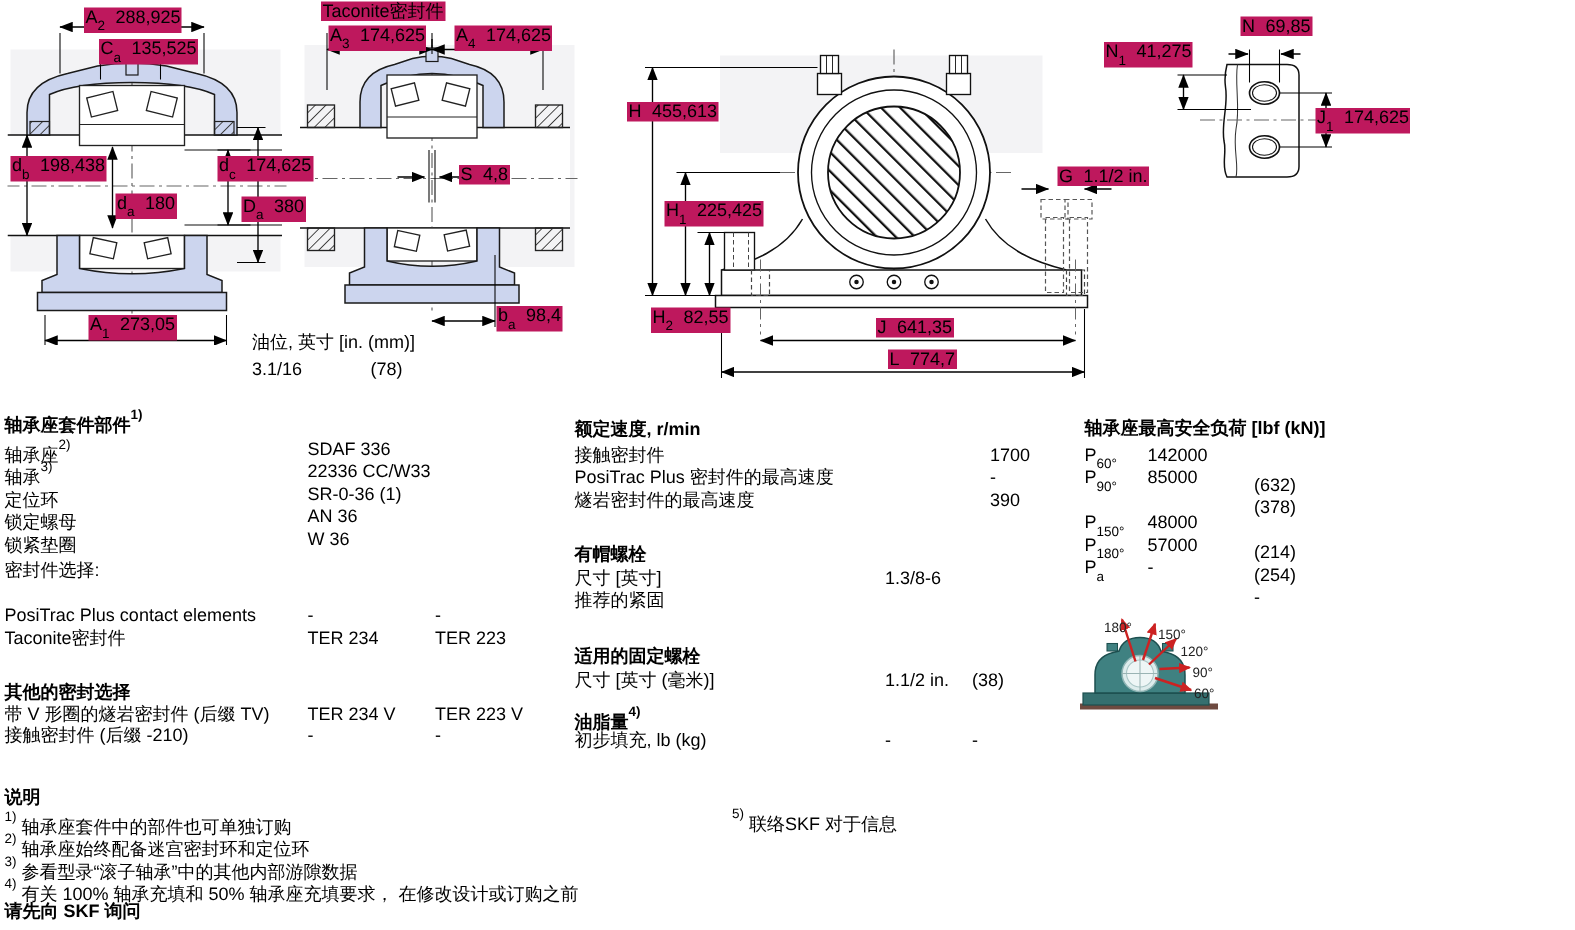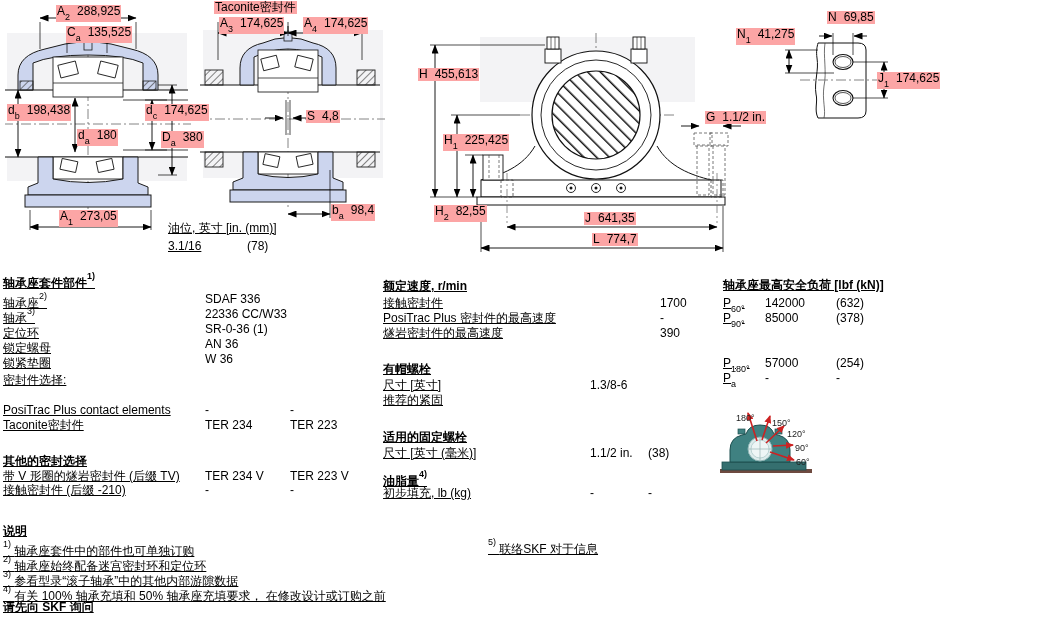--- a/index.html
+++ b/index.html
@@ -1,34 +1,34 @@
 <!DOCTYPE html>
 <html><head>
 <meta charset="utf-8">
 <style>
   html,body{margin:0;padding:0;background:#fff;}
   .page{position:relative;width:1050px;height:620px;background:#fff;overflow:hidden;
         font-family:"Liberation Sans","DejaVu Sans",sans-serif;font-size:12px;color:#000;}
   svg{position:absolute;display:block;}
   
-  .dim{position:absolute;background:#fca5a5;white-space:nowrap;font-size:12px;line-height:13px;padding:0 1px;}
+  .dim{position:absolute;background:#be185d;white-space:nowrap;font-size:12px;line-height:13px;padding:0 1px;}
   .dim sub{position:relative;top:2px;font-size:9px;}
   .dim .dv{margin-left:7px;}
   
-  .row{position:absolute;white-space:nowrap;height:14px;line-height:14px;text-decoration:underline;}
+  .row{position:absolute;white-space:nowrap;height:14px;line-height:14px;}
   .hdr{font-weight:bold;text-align:right;}
   sup.fn{position:relative;top:-3px;font-size:9px;font-weight:bold;}
   sup.fnl{position:relative;top:-3px;font-size:9px;}
   .lv1{position:absolute;left:202px;}
   .lv2{position:absolute;left:287px;}
   .mv1{position:absolute;left:207px;}
   .mv2{position:absolute;left:265px;}
   .mvs{position:absolute;left:277px;}
   .rv1{position:absolute;left:42px;}
-  .rv2{position:absolute;left:113px;}
+  .rv2{position:absolute;left:113px;margin-top:20px;}
   .ang{position:absolute;font-size:9px;color:#222;white-space:nowrap;}
 </style>
 </head>
 <body>
 
 <div class="page">
 
   <svg style="left:5px;top:5px" width="190" height="225" viewBox="0 0 190 225">
     <defs>
       <marker id="m1" markerWidth="9" markerHeight="7" refX="8.5" refY="3.5" orient="auto-start-reverse" markerUnits="userSpaceOnUse">
@@ -305,16 +305,17 @@
   <div class="row" style="left:383px;top:446px;width:310px"><span>尺寸 [英寸 (毫米)]</span><span class="mv1">1.1/2 in.</span><span class="mv2">(38)</span></div>
 
   <div class="row hdr" style="left:383px;top:470px"><span>油脂量</span><sup class="fn">4)</sup></div>
   <div class="row" style="left:383px;top:486px;width:310px"><span>初步填充, lb (kg)</span><span class="mv1">-</span><span class="mv2">-</span></div>
 
   <div class="row" style="left:488px;top:538px"><sup class="fnl">5)</sup> <span>联络SKF 对于信息</span></div>
 
   <div class="row hdr" style="left:723px;top:278px">轴承座最高安全负荷 [lbf (kN)]</div>
   <div class="row" style="left:723px;top:296px;width:200px"><span>P</span><sub style="position:relative;top:2px;font-size:9px">60°</sub><span class="rv1">142000</span><span class="rv2">(632)</span></div>
   <div class="row" style="left:723px;top:311px;width:200px"><span>P</span><sub style="position:relative;top:2px;font-size:9px">90°</sub><span class="rv1">85000</span><span class="rv2">(378)</span></div>
+  <div class="row" style="left:723px;top:341px;width:200px"><span>P</span><sub style="position:relative;top:2px;font-size:9px">150°</sub><span class="rv1">48000</span><span class="rv2">(214)</span></div>
   <div class="row" style="left:723px;top:356px;width:200px"><span>P</span><sub style="position:relative;top:2px;font-size:9px">180°</sub><span class="rv1">57000</span><span class="rv2">(254)</span></div>
   <div class="row" style="left:723px;top:371px;width:200px"><span>P</span><sub style="position:relative;top:2px;font-size:9px">a</sub><span class="rv1">-</span><span class="rv2">-</span></div>
 
 </div>
 
 </body></html>

